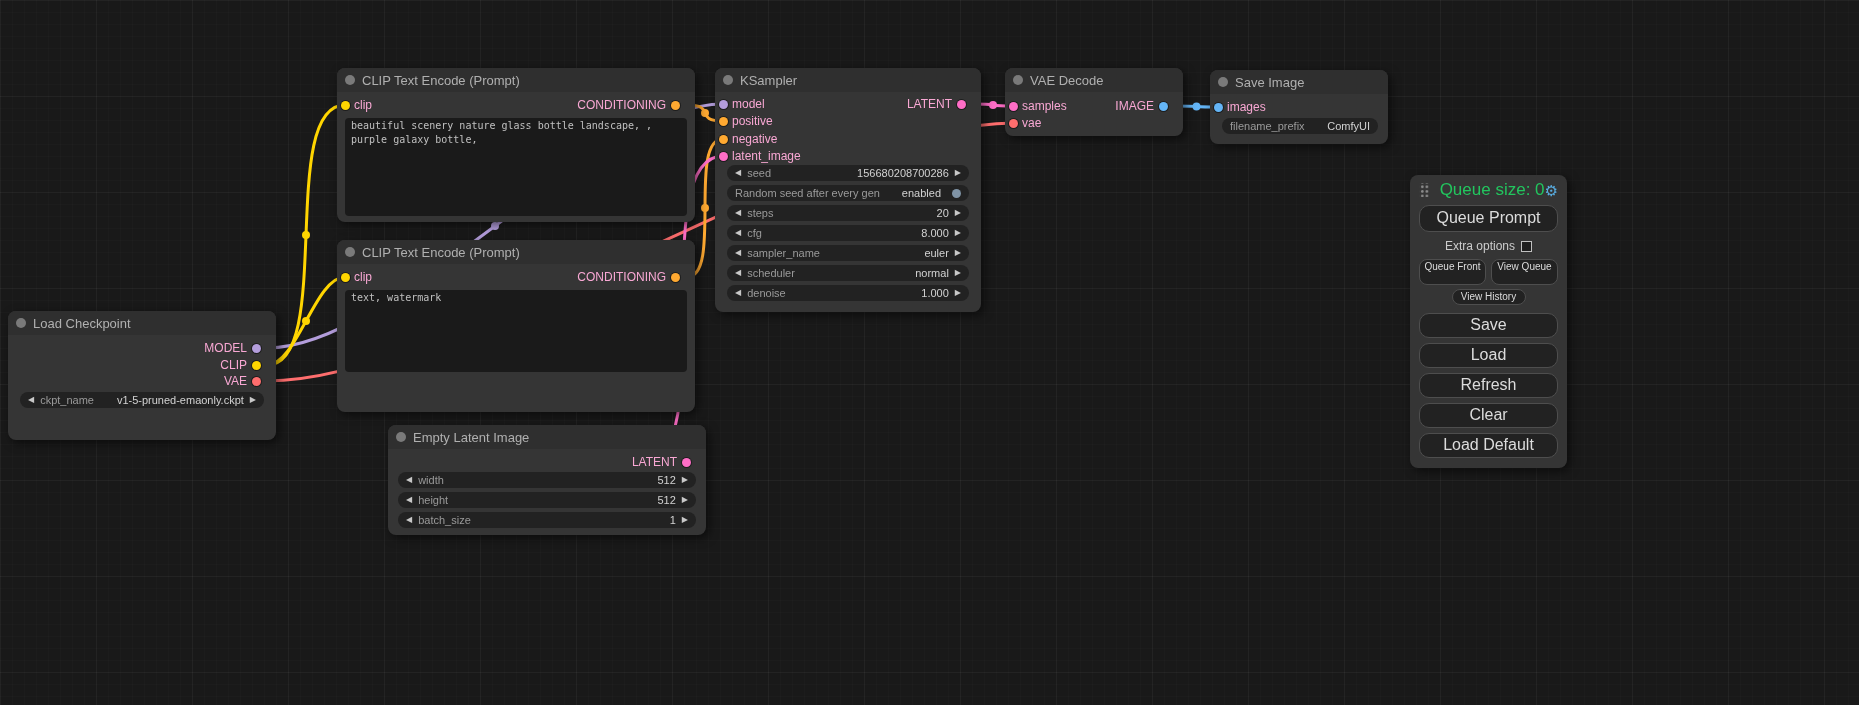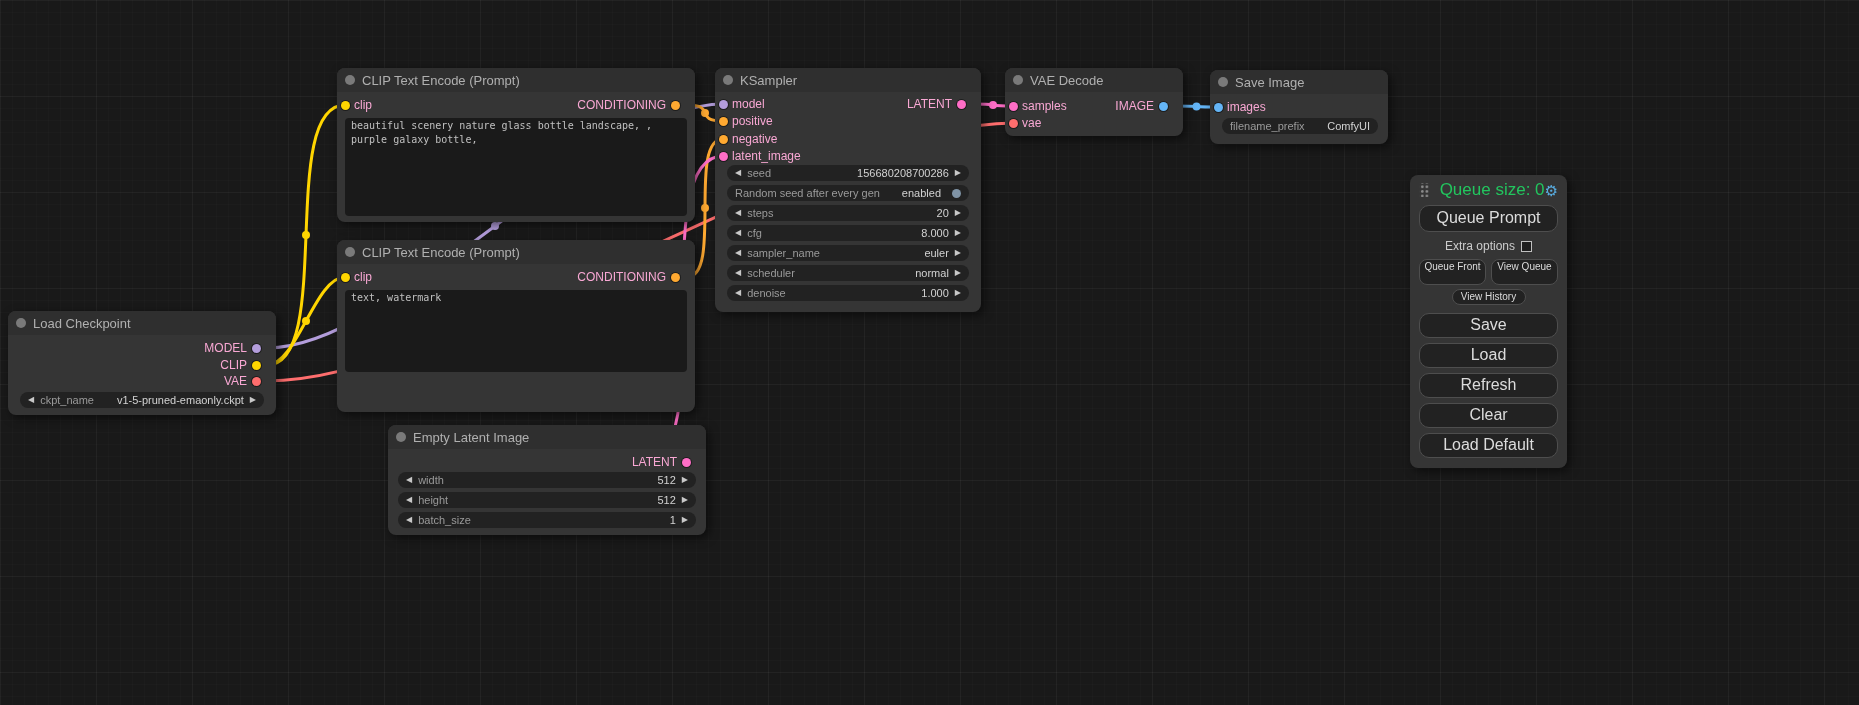--- a/index.html
+++ b/index.html
@@ -80,21 +80,21 @@
       <path d="M 687 277 C 722.6545929720141 277, 687.3454070279859 139, 723 139" fill="none" stroke="#FFA931" stroke-width="3" stroke-linecap="round"></path>
       <circle cx="705" cy="208" r="4" fill="#FFA931"></circle>
       <path d="M 643 462 C 722.0711704731883 462, 643.9288295268117 156, 723 156" fill="none" stroke="#FF6EC7" stroke-width="3" stroke-linecap="round"></path>
       <circle cx="683" cy="309" r="4" fill="#FF6EC7"></circle>
       <path d="M 973 104 C 1003 104, 983 106, 1013 106" fill="none" stroke="#FF6EC7" stroke-width="3" stroke-linecap="round"></path>
       <circle cx="993" cy="105" r="4" fill="#FF6EC7"></circle>
       <path d="M 1175 106 C 1205 106, 1188 107, 1218 107" fill="none" stroke="#64B5F6" stroke-width="3" stroke-linecap="round"></path>
       <circle cx="1196.5" cy="106.5" r="4" fill="#64B5F6"></circle>
     </svg>
 
-  <div class="node" style="left:8px; top:311px; width:268px; height:104px">
+  <div class="node" style="left:8px; top:311px; width:268px; height:129px">
     <div class="ntitle">
       <span class="ctoggle"></span>
       <span class="ntext">Load Checkpoint</span>
     </div>
     <div class="slot out" style="top:28px">
       <span>MODEL</span>
       <span class="pdot" style="background: rgb(179, 157, 219);"></span>
     </div>
     <div class="slot out" style="top:45px">
       <span>CLIP</span>

